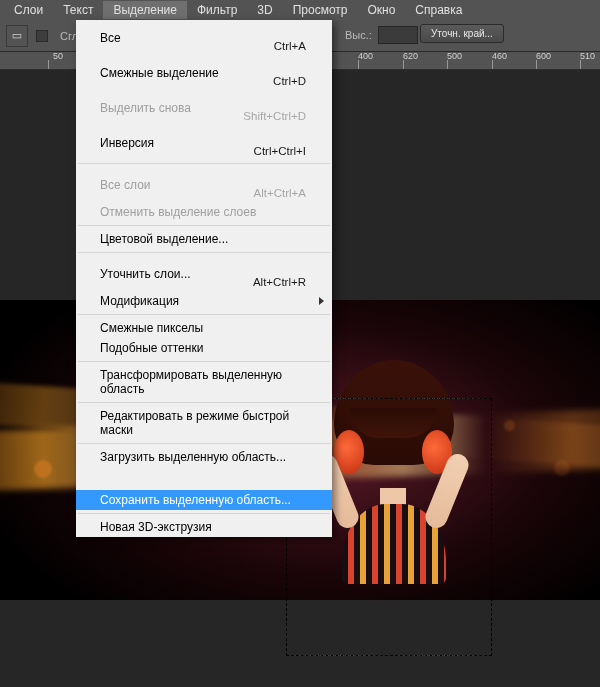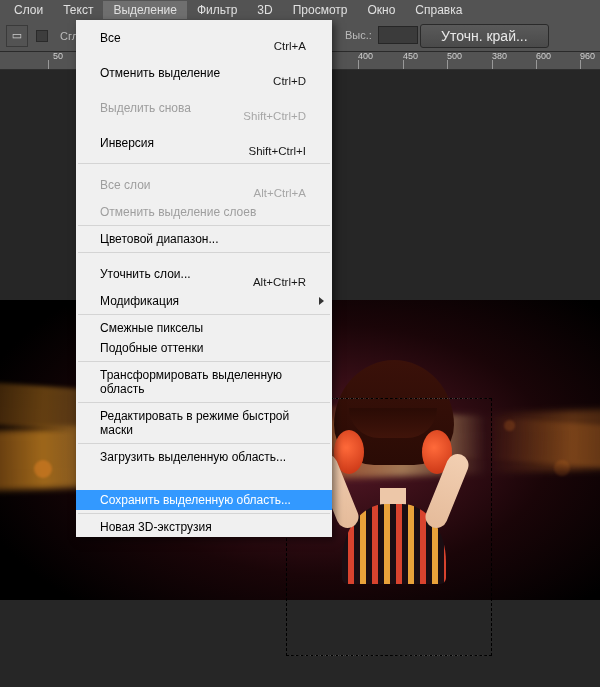--- a/index.html
+++ b/index.html
@@ -51,23 +51,23 @@
   }
   .opt-label { color: #bbb; font-size: 11px; }
   .opt-field {
     background: #3b3b3b; border: 1px solid #262626;
     width: 40px; height: 18px;
   }
   .opt-btn {
     background: linear-gradient(#5a5a5a,#4a4a4a);
     border: 1px solid #2a2a2a;
     border-radius: 3px;
-    padding: 3px 20px;
+    padding: 3px 10px;
     color: #e8e8e8;
-    font-size: 14px;
+    font-size: 10px;
   }
   .ruler {
     height: 18px;
     background: #535353;
     position: relative;
     border-bottom: 1px solid #2e2e2e;
     font-size: 9px;
     color: #d0d0d0;
     overflow: hidden;
   }
@@ -228,33 +228,33 @@
     <div class="tick" style="left: 270px;">
       <span class="lbl">300</span>
     </div>
     <div class="tick" style="left: 314px;">
       <span class="lbl">350</span>
     </div>
     <div class="tick" style="left: 358px;">
       <span class="lbl">400</span>
     </div>
     <div class="tick" style="left: 403px;">
-      <span class="lbl">450</span>
+      <span class="lbl">620</span>
     </div>
     <div class="tick" style="left: 447px;">
       <span class="lbl">500</span>
     </div>
     <div class="tick" style="left: 492px;">
-      <span class="lbl">380</span>
+      <span class="lbl">460</span>
     </div>
     <div class="tick" style="left: 536px;">
       <span class="lbl">600</span>
     </div>
     <div class="tick" style="left: 580px;">
-      <span class="lbl">960</span>
+      <span class="lbl">510</span>
     </div>
   </div>
 
 <div class="canvas-area">
   <div class="artwork">
     <div class="flare"></div>
     <div class="flare flare2"></div>
     <div class="bokeh" style="left:40px;top:160px;width:18px;height:18px;"></div>
     <div class="bokeh" style="left:90px;top:130px;width:10px;height:10px;opacity:.6"></div>
     <div class="bokeh" style="left:140px;top:180px;width:14px;height:14px;"></div>
@@ -275,42 +275,42 @@
   </div>
   <div class="marquee"></div>
 </div>
 
 <div class="dropdown" id="dropdown">
     <div class="row">
       <span>Все</span>
       <span class="shortcut">Ctrl+A</span>
     </div>
     <div class="row">
-      <span>Отменить выделение</span>
+      <span>Смежные выделение</span>
       <span class="shortcut">Ctrl+D</span>
     </div>
     <div class="row disabled">
       <span>Выделить снова</span>
       <span class="shortcut">Shift+Ctrl+D</span>
     </div>
     <div class="row">
       <span>Инверсия</span>
-      <span class="shortcut">Shift+Ctrl+I</span>
+      <span class="shortcut">Ctrl+Ctrl+I</span>
     </div>
     <div class="sep"></div>
     <div class="row disabled">
       <span>Все слои</span>
       <span class="shortcut">Alt+Ctrl+A</span>
     </div>
     <div class="row disabled">
       <span>Отменить выделение слоев</span>
     </div>
     <div class="sep"></div>
     <div class="row">
-      <span>Цветовой диапазон...</span>
+      <span>Цветовой выделение...</span>
     </div>
     <div class="sep"></div>
     <div class="row">
       <span>Уточнить слои...</span>
       <span class="shortcut">Alt+Ctrl+R</span>
     </div>
     <div class="row">
       <span>Модификация</span>
       <span class="sub-caret"></span>
     </div>

